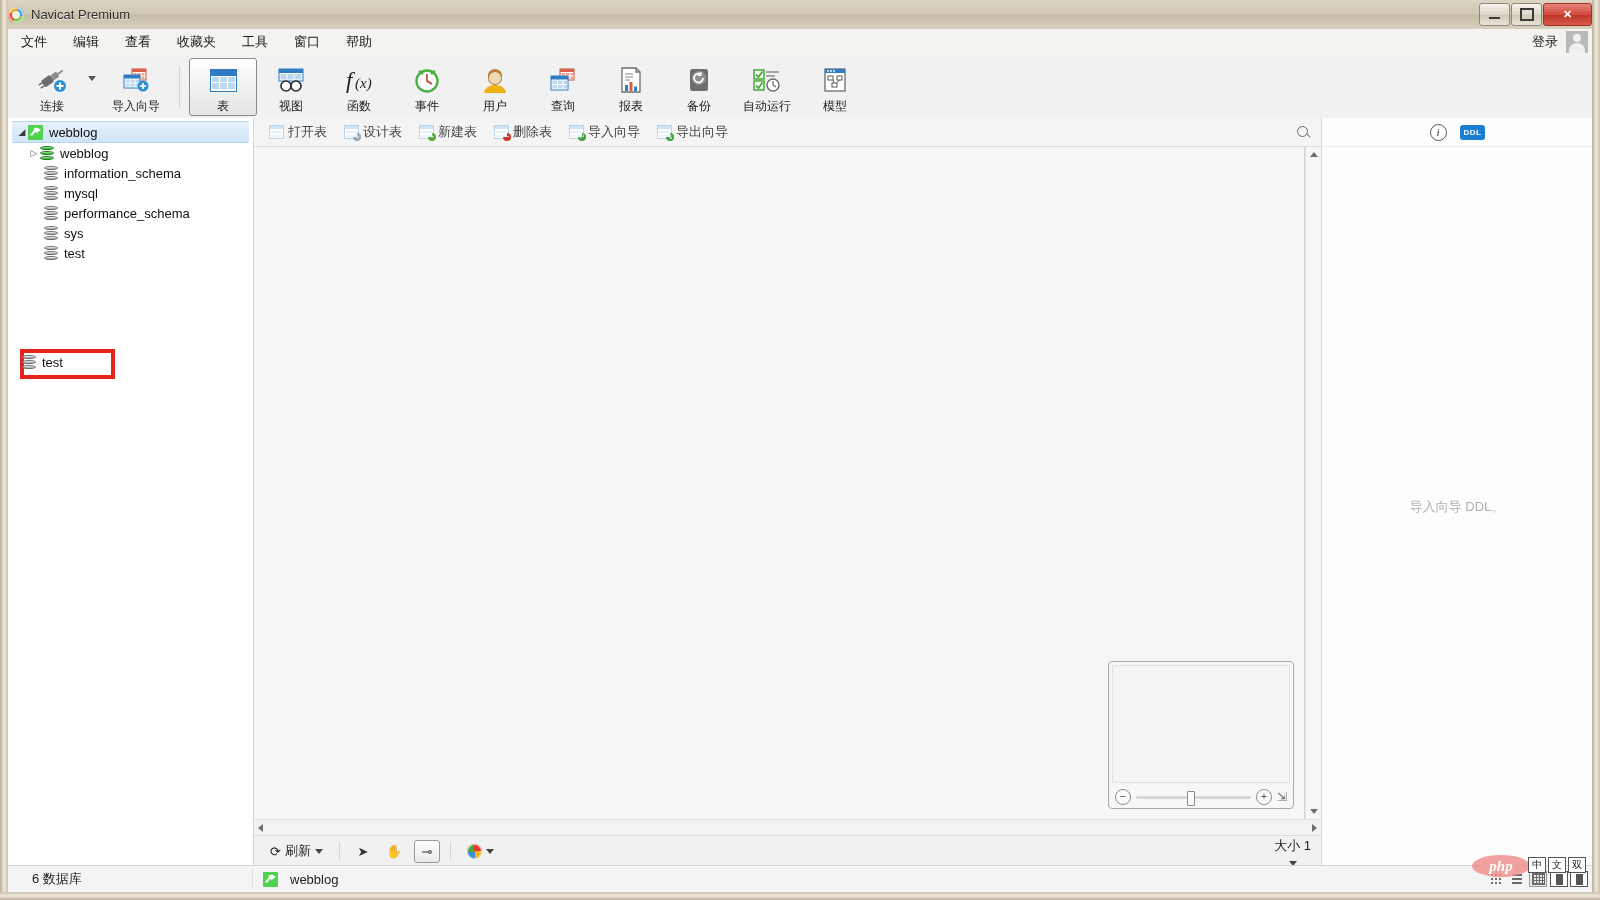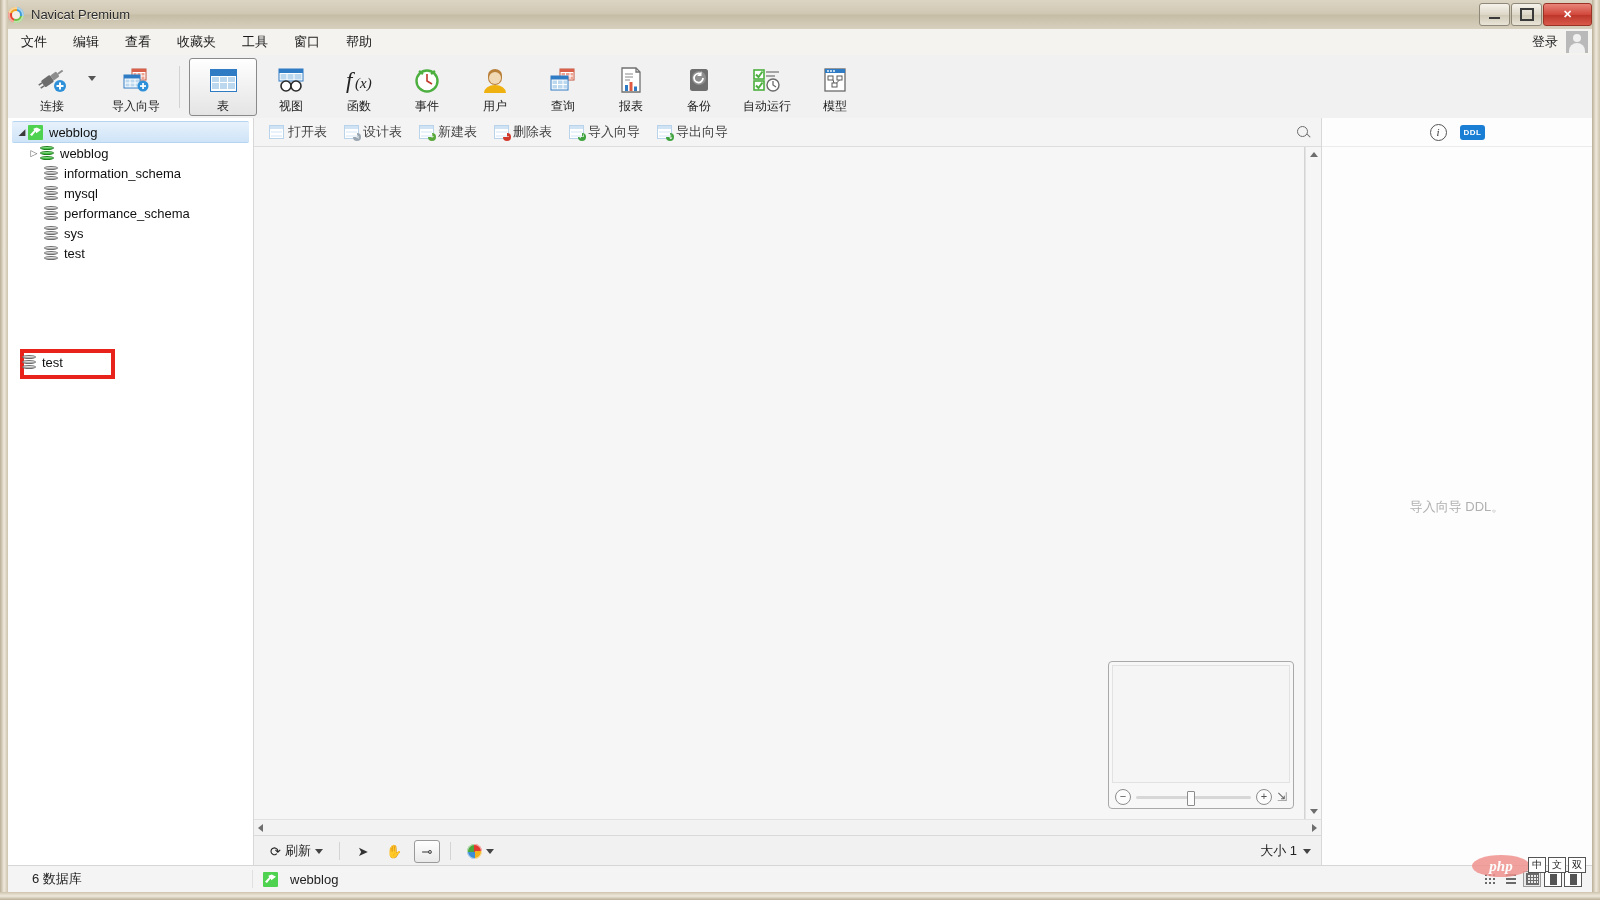--- a/index.html
+++ b/index.html
@@ -313,21 +313,21 @@
   .bb-sep { width: 1px; height: 18px; background: #d4d4d4; margin: 0 4px; }
   .caret-sm {
     width: 0; height: 0; border-left: 4px solid transparent; border-right: 4px solid transparent;
     border-top: 5px solid #444;
   }
   .color-wheel {
     width: 15px; height: 15px; border-radius: 50%;
     background: conic-gradient(#e23a2e 0deg 90deg, #f3b31c 90deg 180deg, #3c8ed6 180deg 270deg, #4aa83c 270deg 360deg);
     box-shadow: inset 0 0 0 1px rgba(255,255,255,0.6);
   }
-  .size-box { margin-left: auto; display: flex; align-items: center; gap: 6px; font-size: 13px; color: #222; }
+  .size-box { margin-left: auto; display: flex; align-items: center; gap: 6px; font-size: 13px; color: #222; flex-direction: column; }
 
   
   .rightpanel {
     width: 270px; background: #fdfdfd; border-left: 1px solid #d8d8d8;
     display: flex; flex-direction: column;
   }
   .rp-head {
     height: 28px; display: flex; align-items: center; justify-content: center; gap: 14px;
     border-bottom: 1px solid #ececec;
   }
@@ -361,21 +361,21 @@
   }
 
   
   .statusbar {
     position: absolute; left: 8px; right: 8px; bottom: 8px; height: 26px;
     background: #f4f4f4; border-top: 1px solid #d6d6d6;
     display: flex; align-items: center; font-size: 13px; color: #222;
   }
   .sb-left { width: 245px; padding-left: 24px; box-sizing: border-box; border-right: 1px solid #e0e0e0; }
   .sb-mid { display: flex; align-items: center; gap: 6px; padding-left: 10px; }
-  .sb-right { margin-left: auto; display: flex; align-items: center; gap: 3px; padding-right: 10px; position: relative; }
+  .sb-right { margin-left: auto; display: flex; align-items: center; gap: 3px; padding-right: 4px; position: relative; }
   .view-ico {
     width: 16px; height: 14px; border: 1px solid transparent;
     display: flex; align-items: center; justify-content: center; color: #6a6a6a;
   }
   .view-ico.active { border-color: #9a9a9a; background: #e9e9e9; }
   .dots {
     display: grid; grid-template-columns: repeat(3, 2px); grid-template-rows: repeat(3, 2px);
     gap: 2px;
   }
   .dots i { background: #6a6a6a; display: block; width: 2px; height: 2px; }

